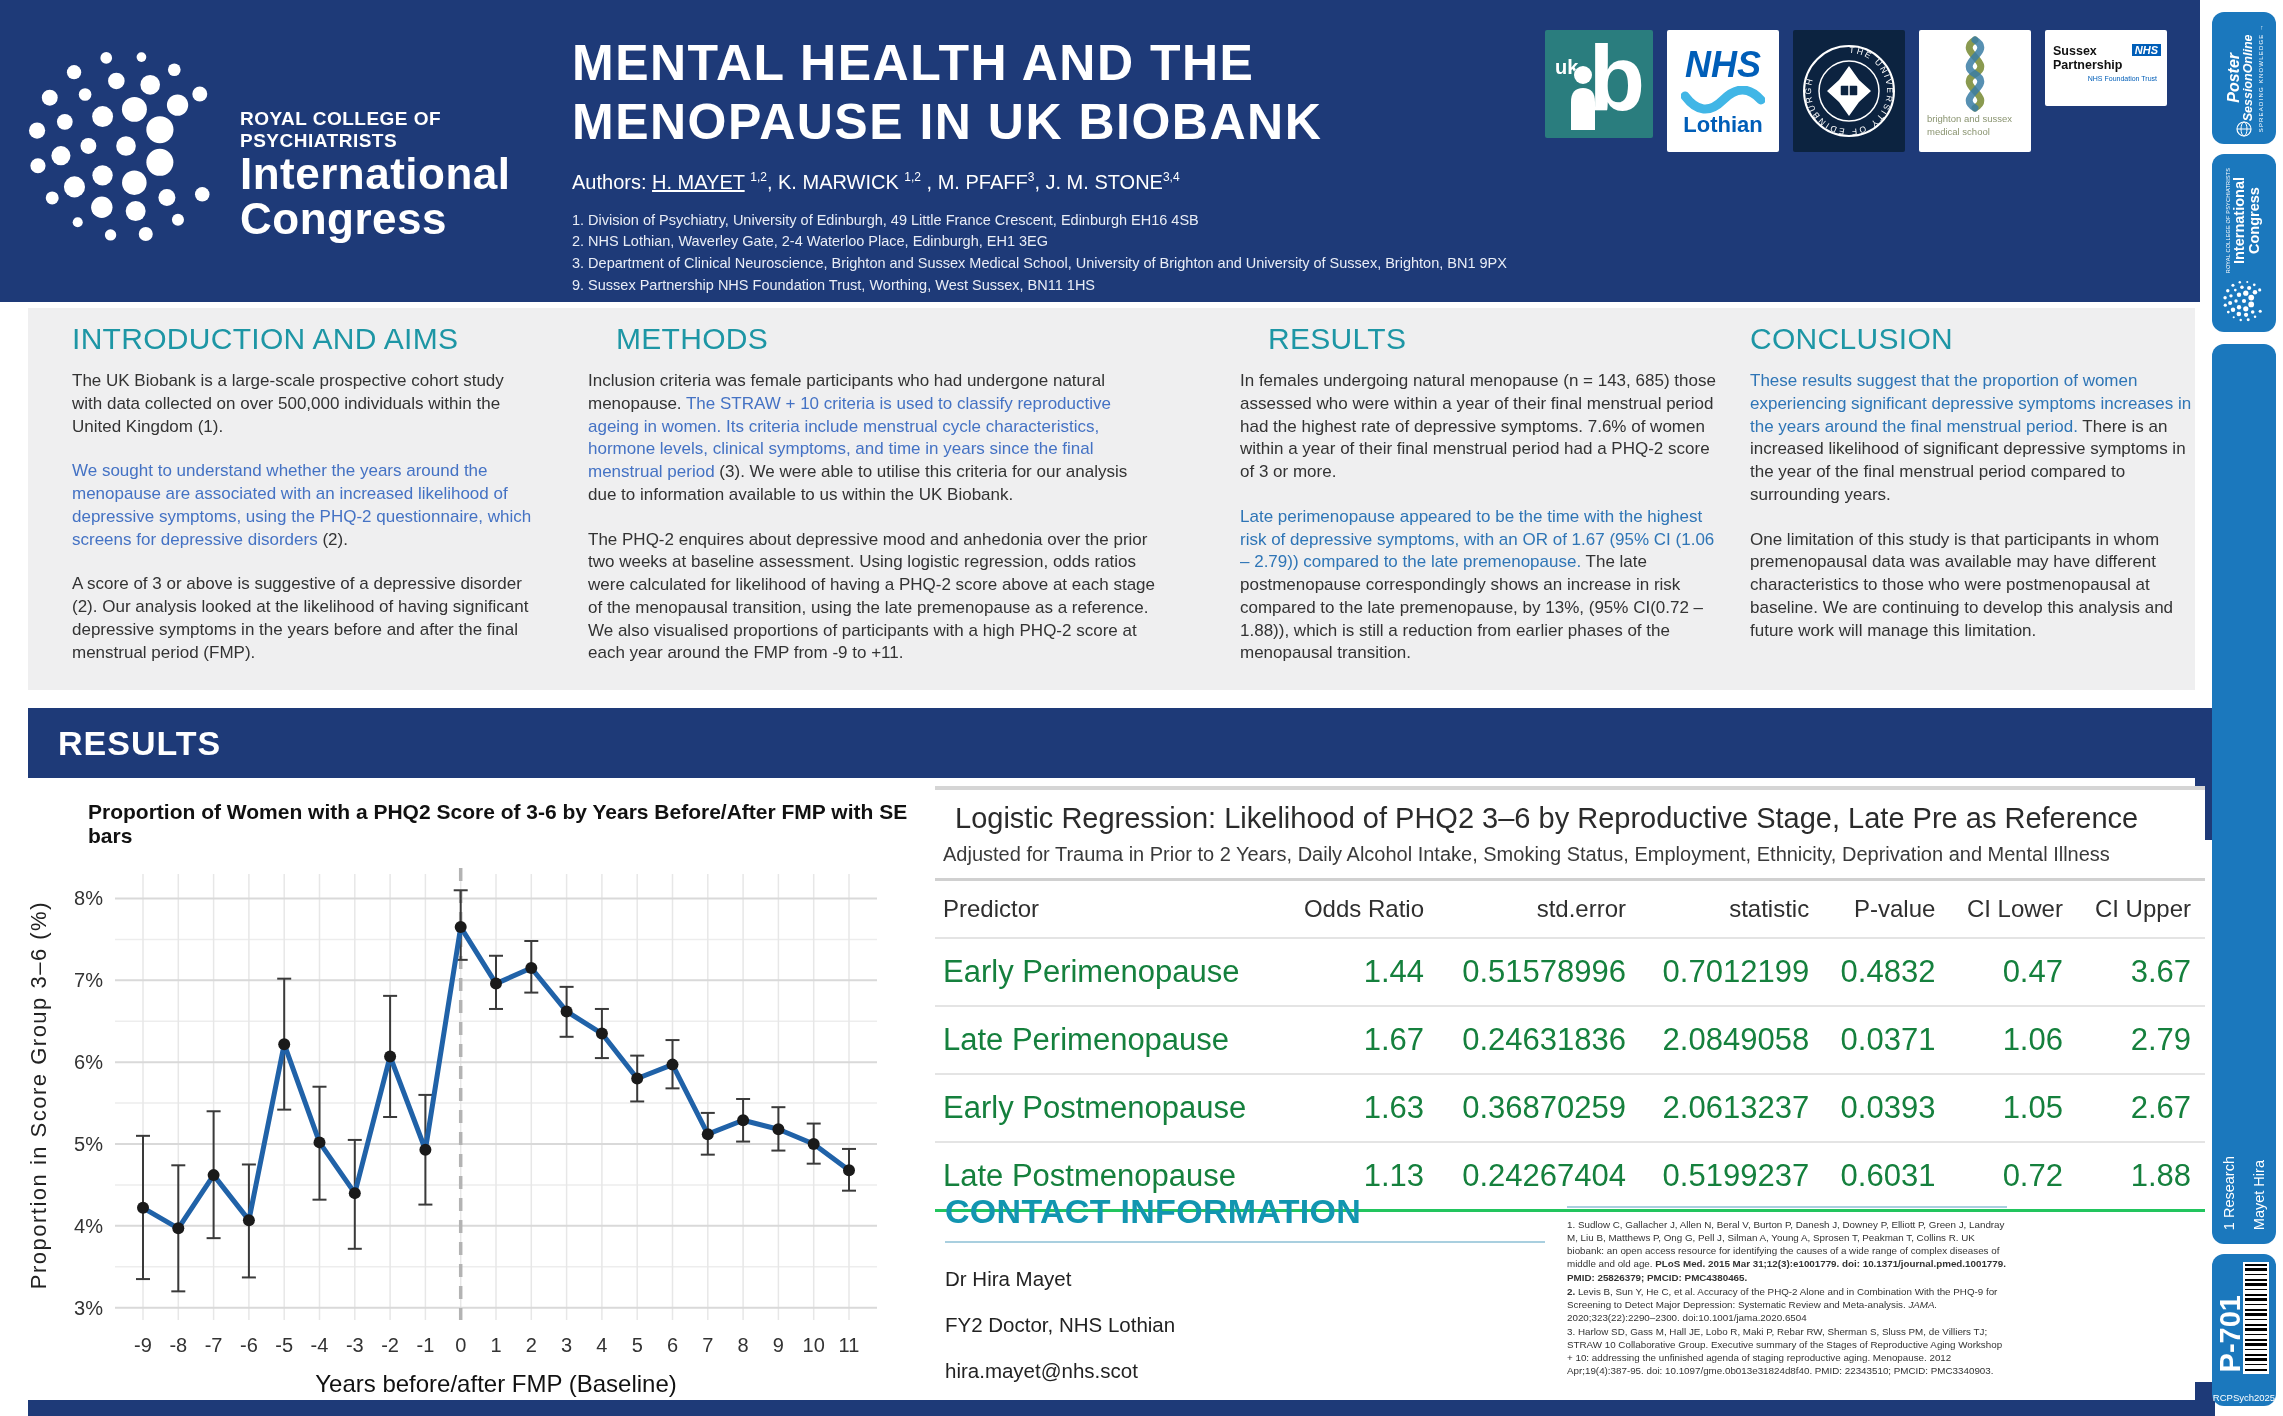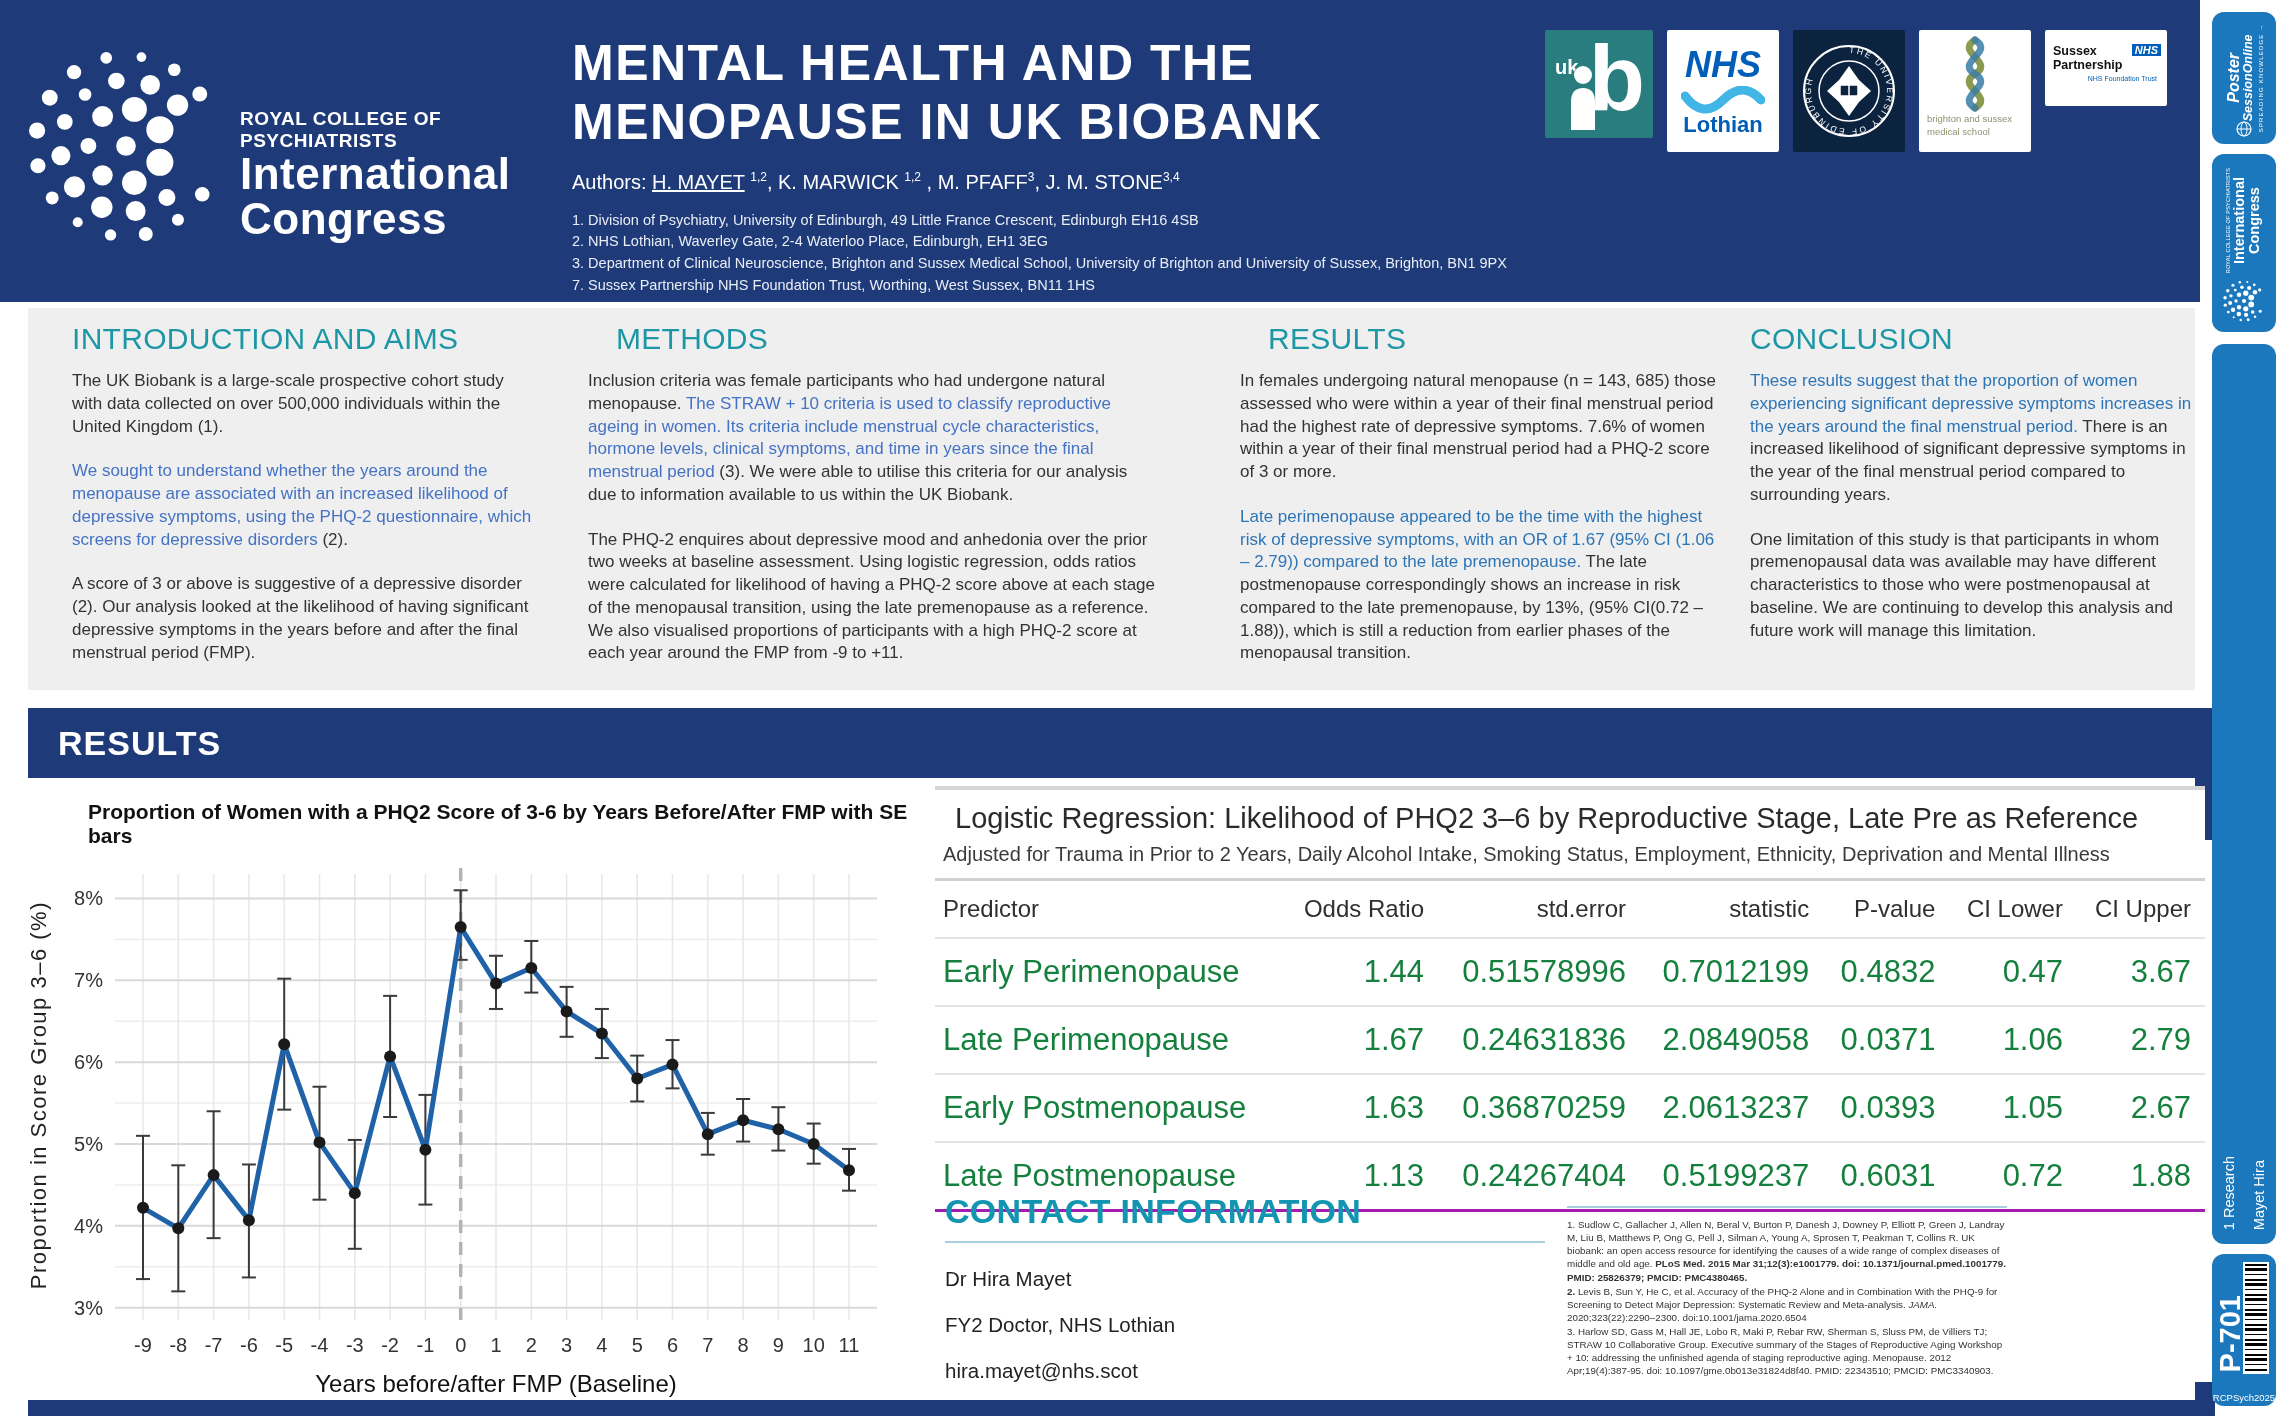--- a/index.html
+++ b/index.html
@@ -61,21 +61,21 @@
   .chart-wrap{position:absolute;left:20px;top:800px;width:900px;}
   .chart-title{font-size:21px;font-weight:700;color:#111;padding-left:68px;}
   .chart-ylabel{position:absolute;left:6px;top:70px;height:450px;display:flex;align-items:center;}
   .chart-ylabel span{writing-mode:vertical-rl;transform:rotate(180deg);font-size:22px;letter-spacing:1.5px;color:#222;}
   .chart-wrap svg{display:block;margin-top:12px;}
 
   
   .table-panel{position:absolute;left:935px;top:786px;width:1270px;border-top:4px solid #d5d5d5;background:#fff;}
   .table-title{font-size:29px;color:#2b2b2b;padding:12px 0 8px 20px;}
   .table-subtitle{font-size:20px;color:#3a3a3a;padding:0 0 12px 8px;}
-  table.reg{width:100%;border-collapse:collapse;border-top:3px solid #d0d0d0;border-bottom:3px solid #a21caf;}
+  table.reg{width:100%;border-collapse:collapse;border-top:3px solid #d0d0d0;border-bottom:3px solid #22c55e;}
   table.reg th{font-size:24px;font-weight:400;color:#2f2f2f;padding:14px 10px;}
   table.reg td{font-size:31px;color:#15803d;padding:15px 10px;border-top:2px solid #e4e4e4;}
   table.reg th:first-child,table.reg td:first-child{text-align:left;padding-left:8px;width:345px;}
   table.reg th,table.reg td{text-align:right;}
   table.reg th:last-child,table.reg td:last-child{padding-right:14px;}
 
   
   .contact{position:absolute;left:945px;top:1192px;width:600px;}
   .section-head{font-size:34px;font-weight:700;color:var(--contact-teal);letter-spacing:.3px;}
   .head-rule{border:none;border-top:2px solid #a9cfdf;margin:10px 0 24px 0;}
@@ -164,21 +164,21 @@
     <div class="title-block">
       <h1 class="poster-title">
         <div>MENTAL HEALTH AND THE</div>
         <div>MENOPAUSE IN UK BIOBANK</div>
       </h1>
       <div class="authors"><span>Authors: </span><span style="text-decoration: underline;">H. MAYET</span><span> </span><sup>1,2</sup><span>, K. MARWICK </span><sup>1,2</sup><span> , M. PFAFF</span><sup>3</sup><span>, J. M. STONE</span><sup>3,4</sup></div>
       <div class="affiliations">
           <div>1. Division of Psychiatry, University of Edinburgh, 49 Little France Crescent, Edinburgh EH16 4SB</div>
           <div>2. NHS Lothian, Waverley Gate, 2-4 Waterloo Place, Edinburgh, EH1 3EG</div>
           <div>3. Department of Clinical Neuroscience, Brighton and Sussex Medical School, University of Brighton and University of Sussex, Brighton, BN1 9PX</div>
-          <div>7. Sussex Partnership NHS Foundation Trust, Worthing, West Sussex, BN11 1HS</div>
+          <div>9. Sussex Partnership NHS Foundation Trust, Worthing, West Sussex, BN11 1HS</div>
         </div>
     </div>
 
     <div class="logo-strip">
       <div class="logo-tile tile-ukb">
         <span class="uk">uk</span>
         <span class="b">b</span>
         <svg width="108" height="108" viewBox="0 0 108 108" style="position:absolute;left:0;top:0">
           <circle cx="38" cy="48" r="11" fill="#2a7d7e"></circle>
           <circle cx="38" cy="45" r="9" fill="#fff"></circle>

